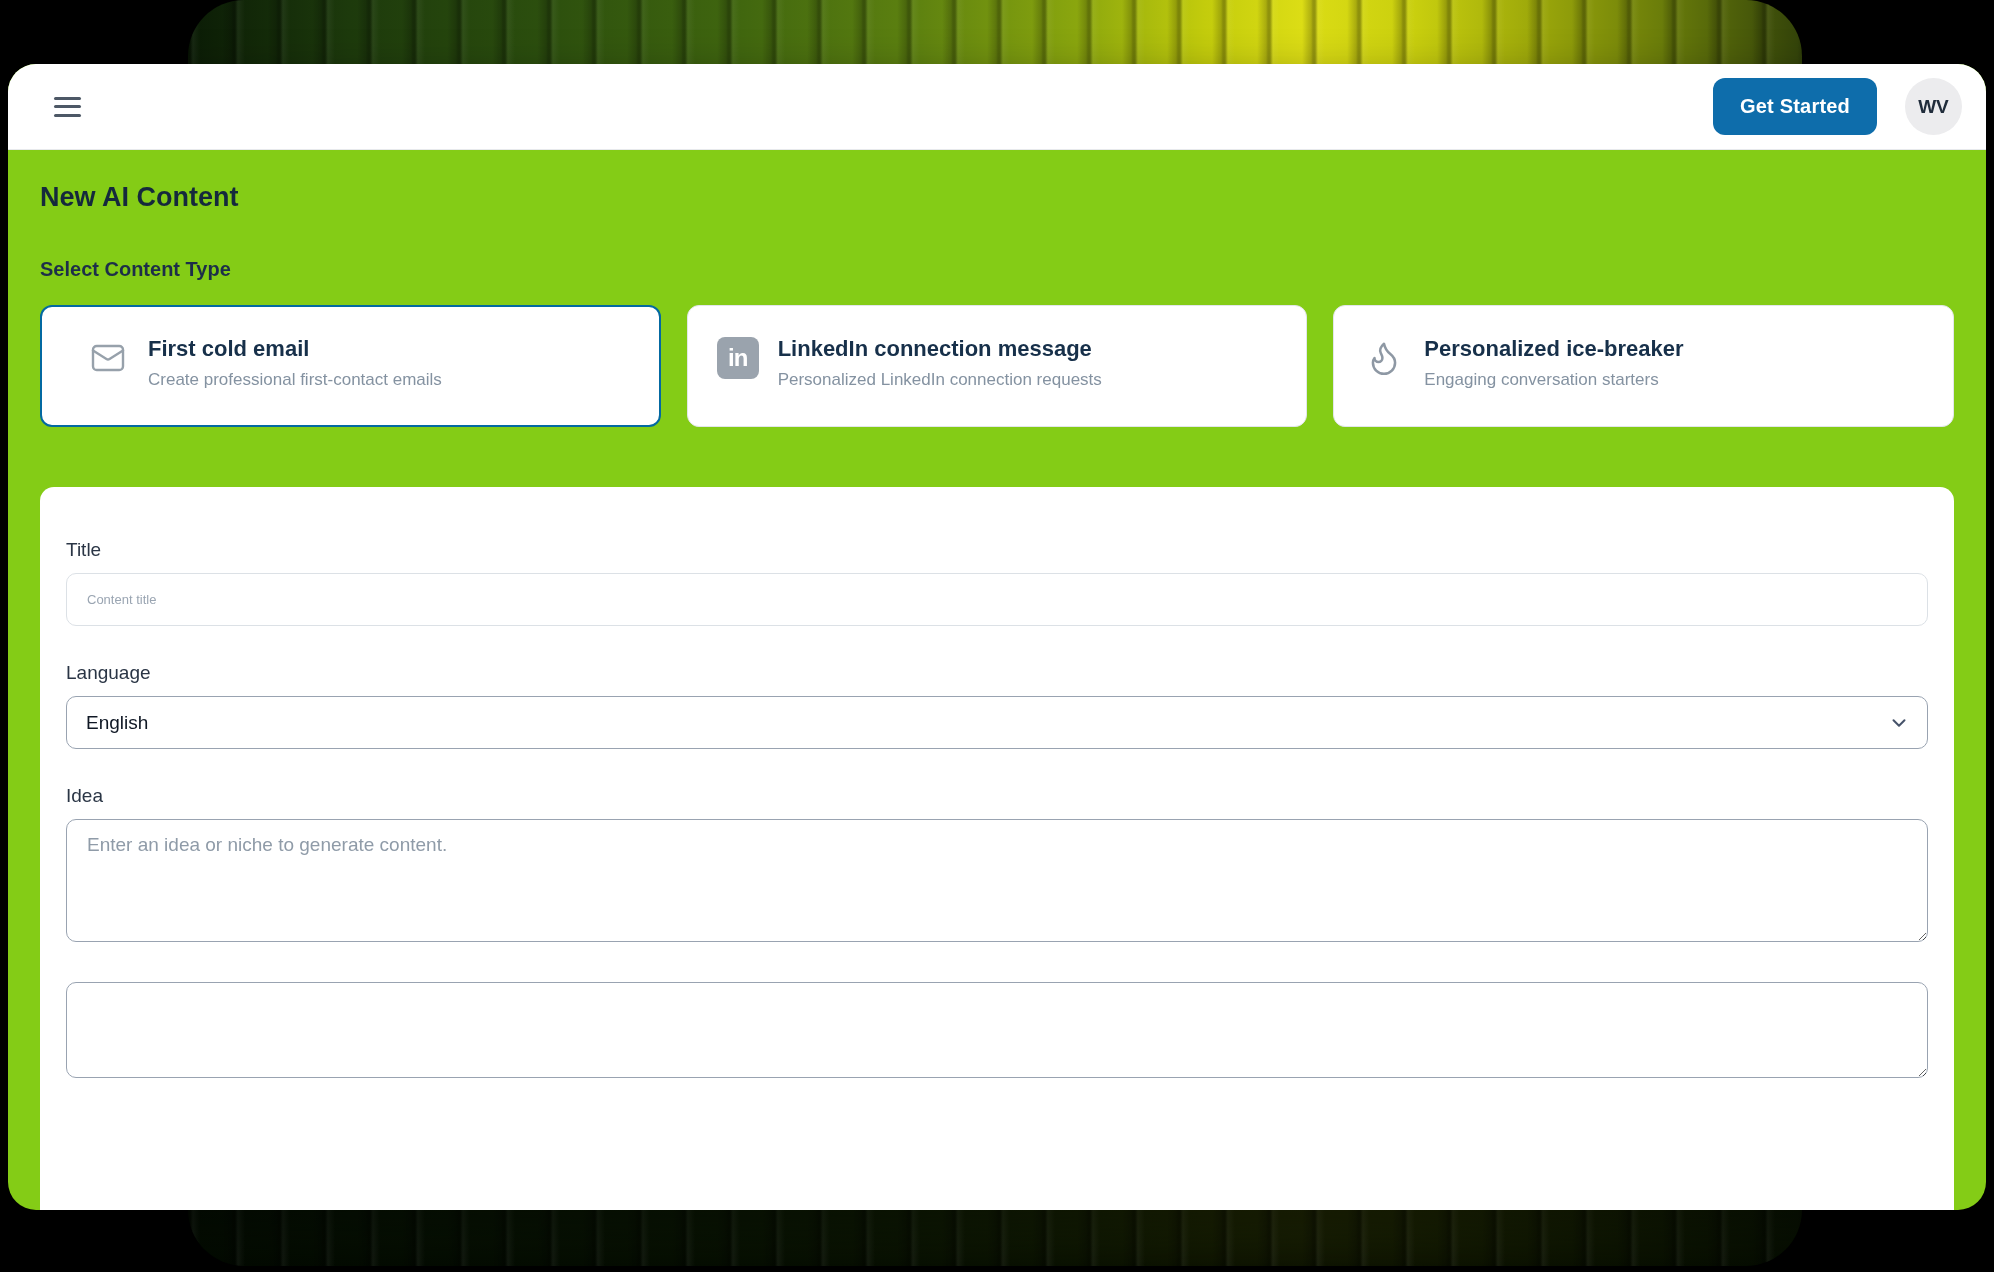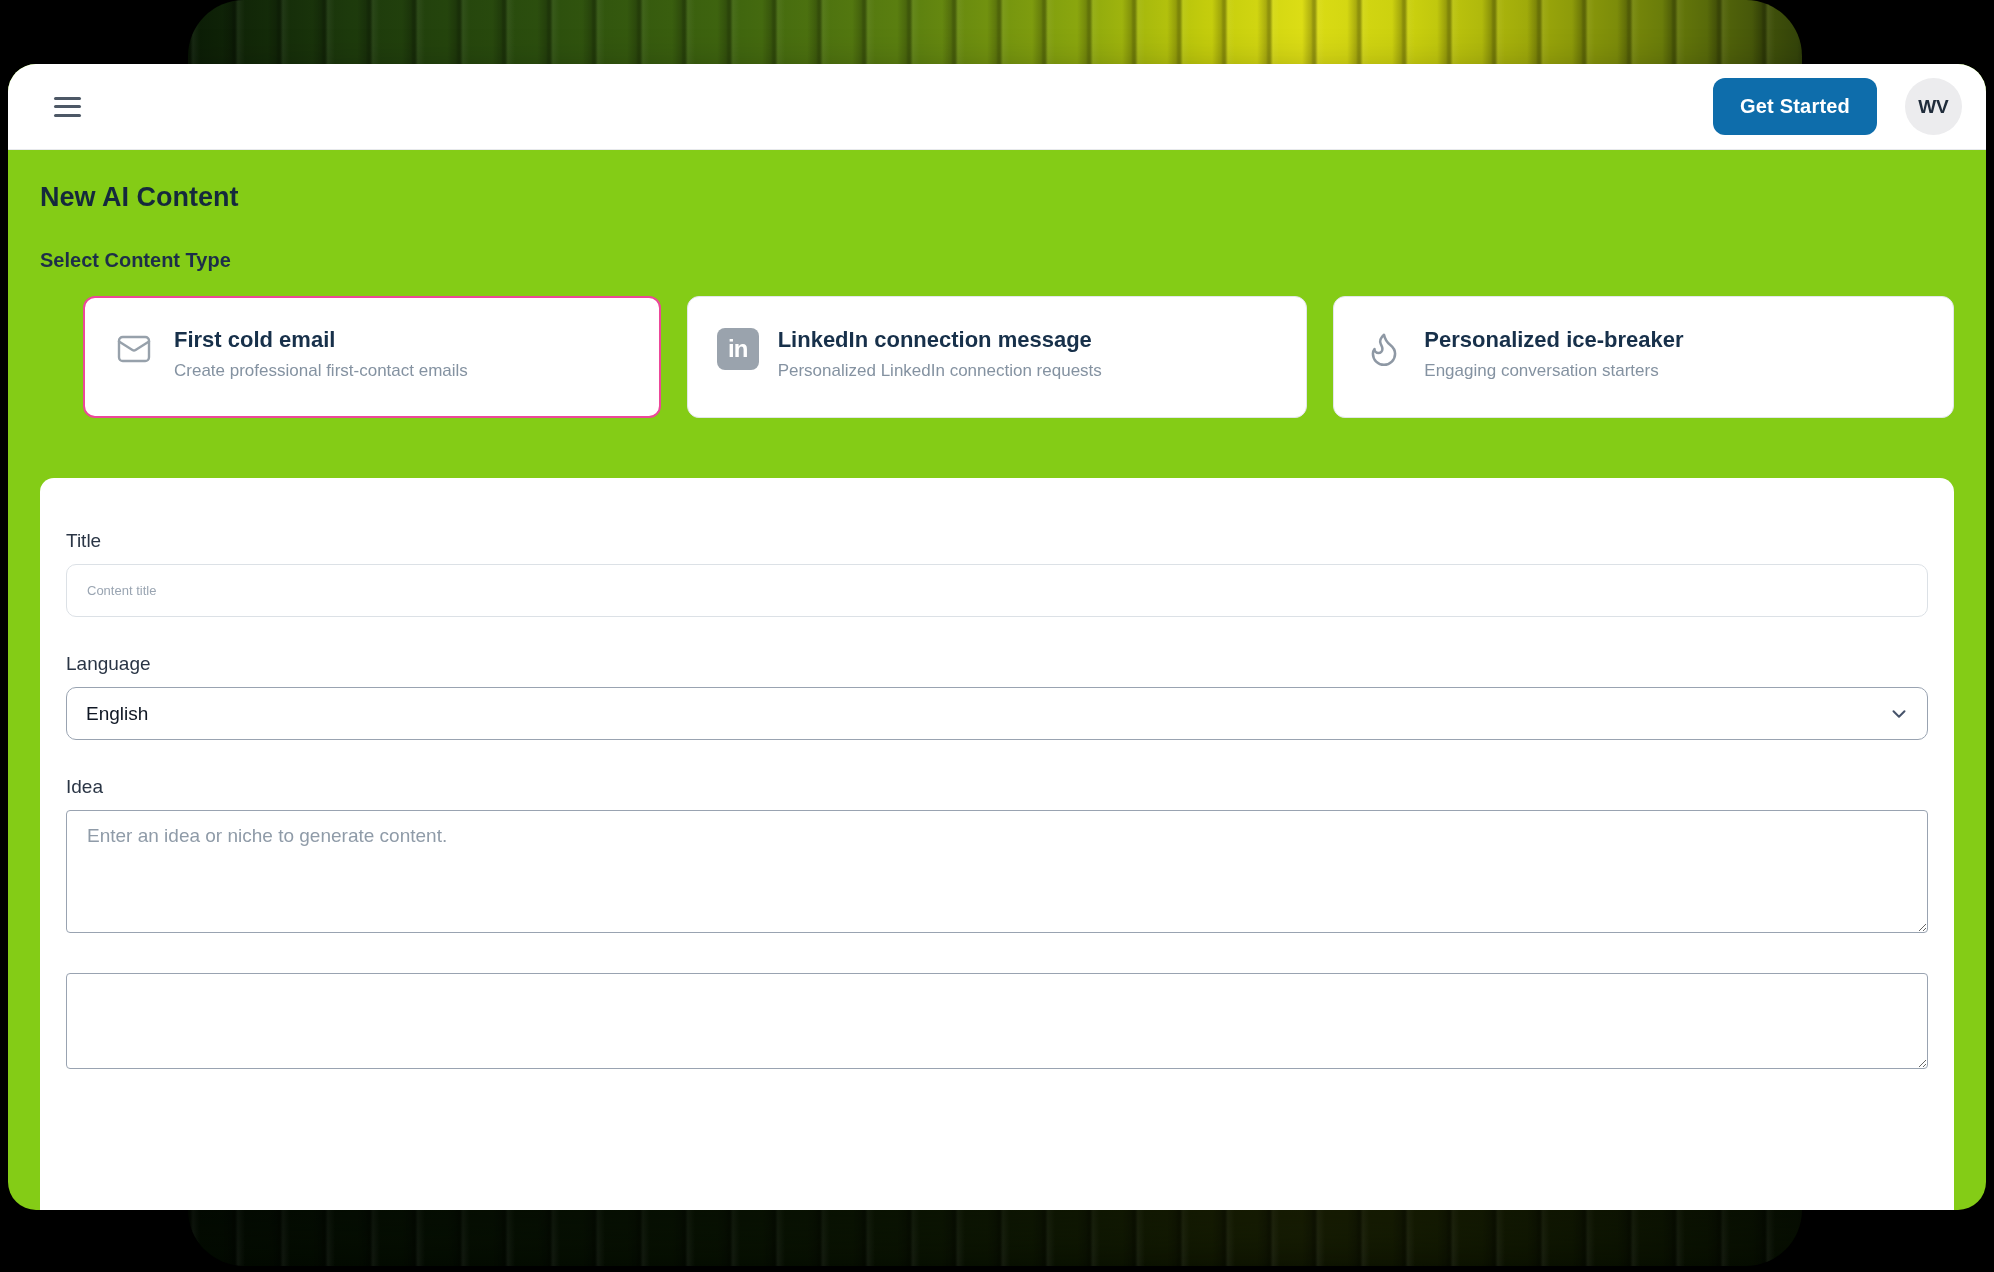--- a/index.html
+++ b/index.html
@@ -32,45 +32,45 @@
              background:none;border:none;padding:0;cursor:pointer;}
   .hamburger span{display:block;height:3px;border-radius:2px;background:#4d5866;}
   .header-right{display:flex;align-items:center;gap:28px;}
   .cta{height:57px;padding:0 27px;border:none;border-radius:12px;background:#0e6dab;color:#ffffff;
        font-family:inherit;font-size:20px;font-weight:700;letter-spacing:.2px;cursor:pointer;}
   .avatar{width:57px;height:57px;border-radius:50%;background:#ececee;color:#202c3b;
           display:flex;align-items:center;justify-content:center;font-size:19px;font-weight:700;cursor:pointer;}
 
   main{padding:16px 32px 0;}
   h1{margin:16px 0 0;font-size:27px;font-weight:700;color:#15293c;}
-  .section-label{margin-top:36px;font-size:20px;font-weight:600;color:#1d2e49;}
+  .section-label{margin-top:45px;font-size:20px;font-weight:600;color:#1d2e49;}
 
   
   .cards{margin-top:24px;display:grid;grid-template-columns:repeat(3,1fr);gap:26px;}
   .card{box-sizing:border-box;height:122px;background:#ffffff;border:1px solid #e2e6ea;border-radius:12px;
         display:flex;align-items:flex-start;gap:18px;padding:30px 28px;cursor:pointer;}
-  .card.selected{border:2px solid #ec4899;padding:29px 27px;margin-left:43px;}
+  .card.selected{border:2px solid #0369a1;padding:29px 44px;}
   .card-icon{width:44px;height:44px;display:flex;align-items:center;justify-content:center;flex:0 0 44px;}
   .li-badge{width:42px;height:42px;border-radius:8px;background:#9aa3ad;color:#ffffff;
             display:flex;align-items:center;justify-content:center;font-size:24px;font-weight:700;letter-spacing:-1px;}
   .card-title{font-size:22px;font-weight:700;color:#17304a;line-height:1.2;}
   .card-desc{margin-top:8px;font-size:17px;color:#8492a1;}
 
   
   .panel{margin-top:60px;background:#ffffff;border-radius:14px;padding:52px 26px 60px;min-height:760px;}
   .field{margin-top:36px;}
   .field:first-child{margin-top:0;}
   .label{font-size:19px;color:#2a3545;margin-bottom:12px;}
   .text-input{box-sizing:border-box;width:100%;height:53px;border:1px solid #dce1e6;border-radius:10px;
         padding:0 20px;font-family:inherit;font-size:13px;color:#101826;background:#fff;outline:none;}
   .text-input::placeholder{color:#9aa5b2;}
   .select{box-sizing:border-box;position:relative;width:100%;height:53px;border:1px solid #99a3b1;border-radius:10px;
           display:flex;align-items:center;padding:0 48px 0 19px;font-size:19px;color:#0f1724;background:#fff;cursor:pointer;}
   .select .chev{position:absolute;right:17px;top:50%;transform:translateY(-50%);}
-  textarea{box-sizing:border-box;width:100%;border:1px solid #99a3b1;border-radius:4px;background:#fff;
+  textarea{box-sizing:border-box;width:100%;border:1px solid #99a3b1;border-radius:10px;background:#fff;
            padding:14px 20px;font-family:inherit;font-size:19px;color:#101826;resize:vertical;outline:none;}
   textarea::placeholder{color:#8f9ba8;}
   .ta-idea{height:123px;}
   .ta-content{height:96px;}
   svg{display:block;}
 </style>
 </head>
 <body>
 
 <div class="stage">

